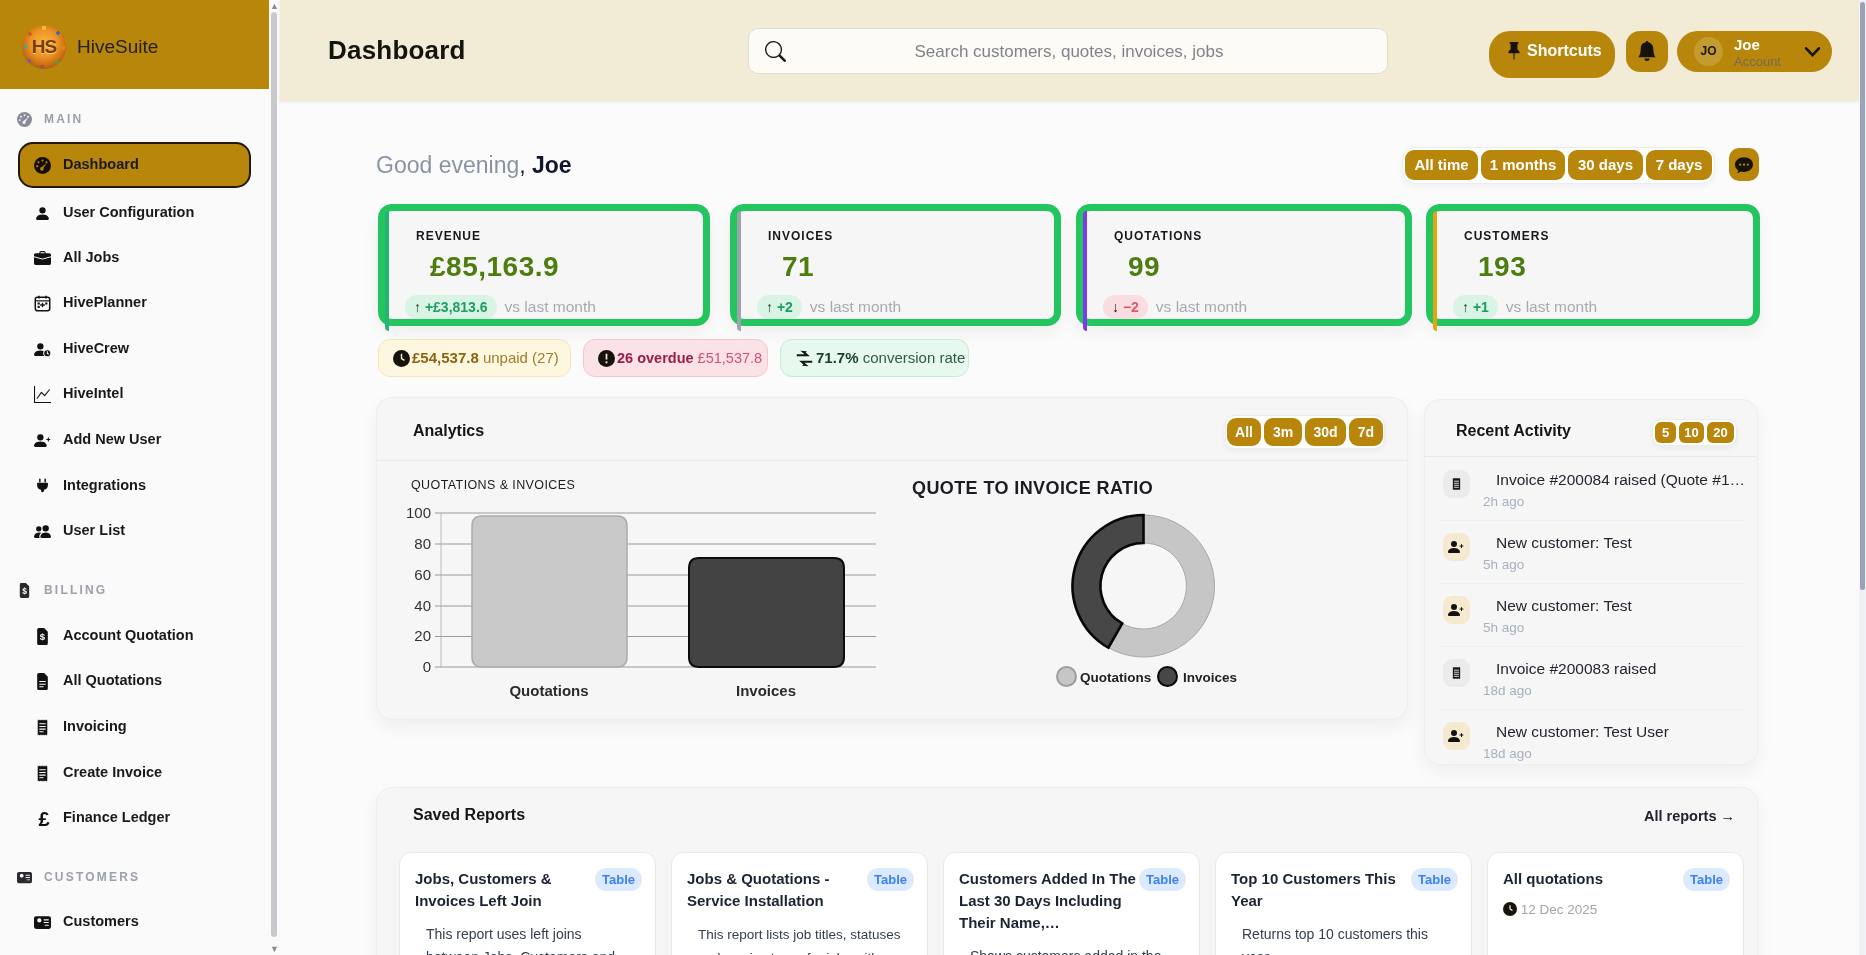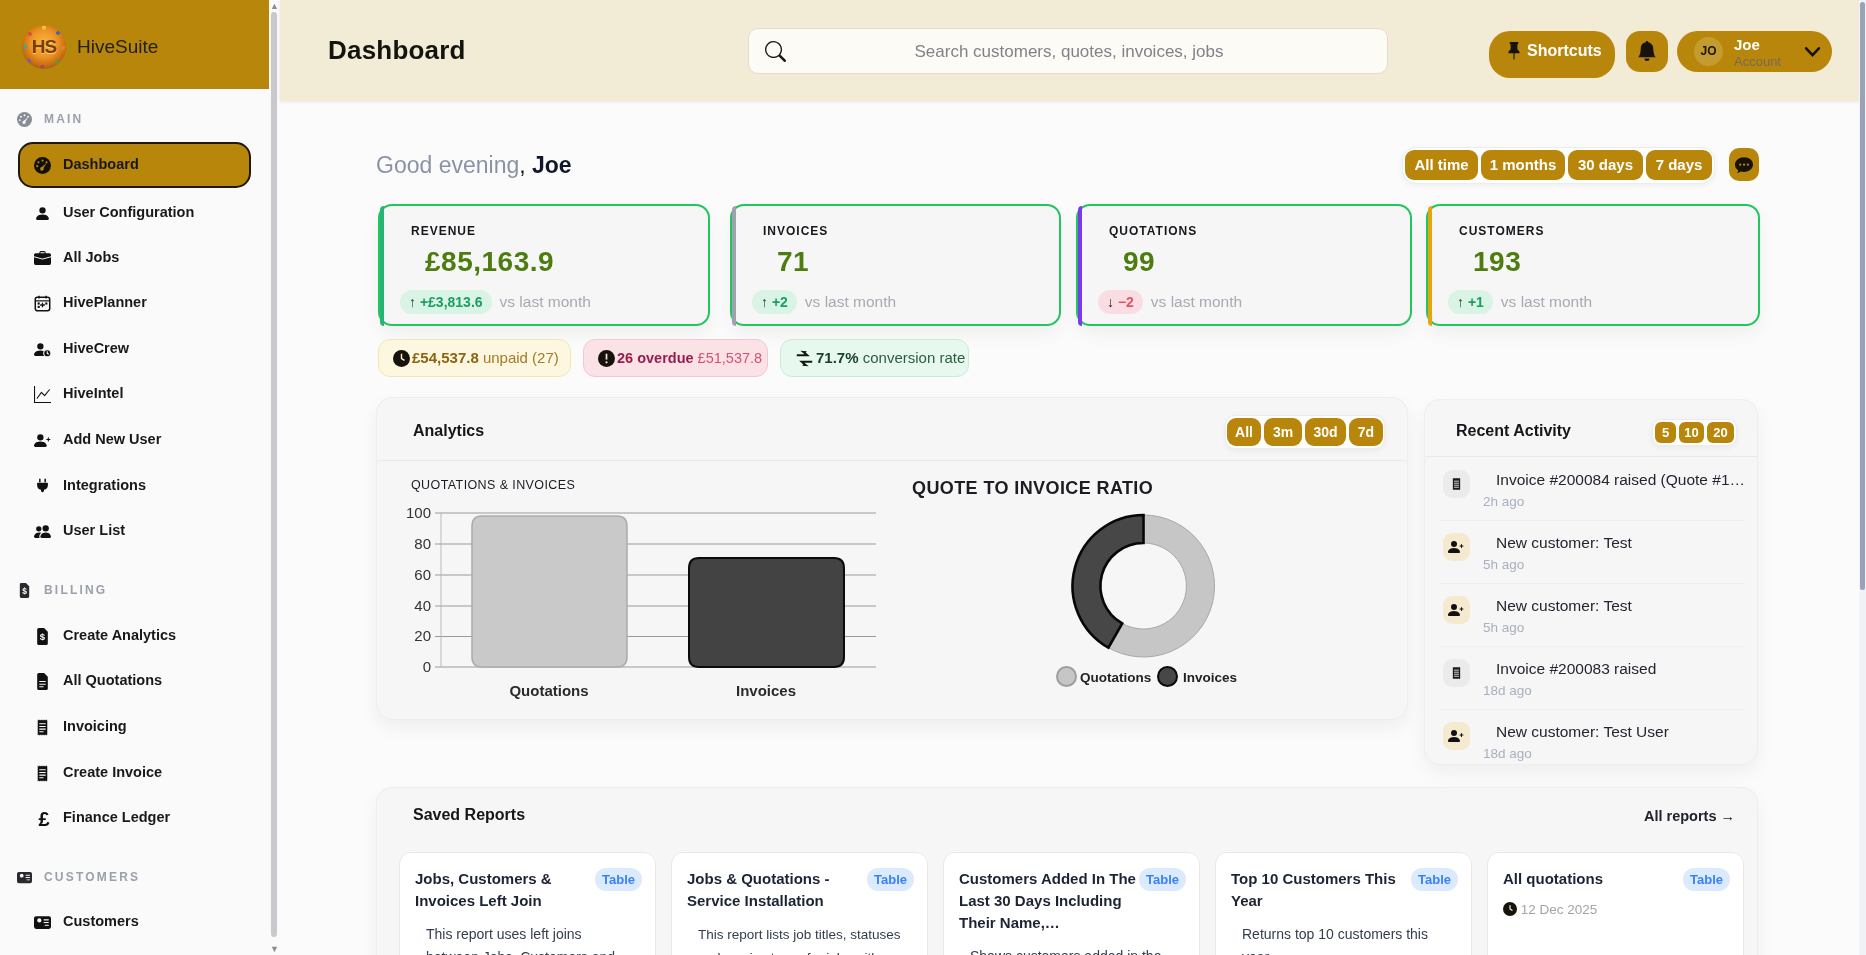--- a/index.html
+++ b/index.html
@@ -39,21 +39,21 @@
 #btn-acct .av { position:absolute; left:17px; top:6px; width:29px; height:29px; border-radius:50%; background:#c39b2e; color:#1c1608; font-weight:bold; font-size:12px; text-align:center; line-height:29px; }
 #btn-acct .nm { position:absolute; left:57px; top:5px; font-size:15px; font-weight:bold; color:#fff; }
 #btn-acct .ac { position:absolute; left:57px; top:23px; font-size:13px; font-weight:normal; color:#756a55; }
 
 #content { position:absolute; left:0; top:101px; width:1579px; height:854px; }
 #greet { position:absolute; left:96px; top:51px; font-size:23px; color:#8a93a6; }
 #greet b { color:#10172a; }
 .tfbox { position:absolute; background:#fff; border:1px solid #ececec; border-radius:14px; box-shadow:0 2px 6px rgba(0,0,0,.05); }
 .tfbtn { position:absolute; top:3px; height:30px; border-radius:9px; background:#b8860b; color:#fff; font-weight:bold; font-size:15px; text-align:center; line-height:30px; }
 
-.scard { position:absolute; top:103px; width:333px; height:122px; background:#f6f6f7; border:2px solid #22c55e; border-radius:14px; box-shadow:0 8px 18px rgba(0,0,0,.05); }
+.scard { position:absolute; top:103px; width:333px; height:122px; background:#f6f6f7; border:7px solid #22c55e; border-radius:14px; box-shadow:0 8px 18px rgba(0,0,0,.05); }
 .scard .bar { position:absolute; left:0; top:0; width:4px; height:120px; border-radius:14px 0 0 14px; }
 .scard .lbl { position:absolute; left:31px; top:18px; font-size:12px; font-weight:bold; color:#17171c; letter-spacing:1px; }
 .scard .val { position:absolute; left:45px; top:40px; font-size:28px; font-weight:bold; color:#4d7c0f; letter-spacing:.5px; }
 .scard .pillrow { position:absolute; left:20px; top:84px; height:24px; }
 .pill { display:inline-block; height:24px; border-radius:12px; font-size:14px; font-weight:bold; line-height:24px; padding:0 9px; }
 .vslm { display:inline-block; margin-left:8px; font-size:15.5px; color:#a9a9b2; line-height:24px; vertical-align:top; }
 
 .badge { position:absolute; top:238px; height:38px; border-radius:12px; border:1px solid; font-size:15px; line-height:36px; white-space:nowrap; }
 
 .panel { position:absolute; background:#f6f6f7; border:1px solid #eee; border-radius:16px; box-shadow:0 8px 18px rgba(0,0,0,.05); }
@@ -152,21 +152,21 @@
 
     <svg class="navlabel-ic" style="top:583px" viewBox="0 0 16 16">
         <path fill="#2a2a2e" d="M3 1.5A1.5 1.5 0 0 1 4.5 0h5L13 3.5v11a1.5 1.5 0 0 1-1.5 1.5h-7A1.5 1.5 0 0 1 3 14.5v-13z"></path>
         <text x="8" y="11.5" font-size="9" font-weight="bold" fill="#fafafa" text-anchor="middle" font-family="Liberation Sans">$</text>
       </svg>
     <div class="navlabel" style="top:583px">BILLING</div>
     <svg class="navic" style="top:628px" viewBox="0 0 16 16">
         <path fill="#111" d="M3 1.5A1.5 1.5 0 0 1 4.5 0h5L13 3.5v11a1.5 1.5 0 0 1-1.5 1.5h-7A1.5 1.5 0 0 1 3 14.5v-13z"></path>
         <text x="8" y="11.5" font-size="9" font-weight="bold" fill="#fafafa" text-anchor="middle" font-family="Liberation Sans">$</text>
       </svg>
-    <div class="navitem" style="top:627px">Create Analytics</div>
+    <div class="navitem" style="top:627px">Account Quotation</div>
     <svg class="navic" style="top:673px" viewBox="0 0 16 16">
         <path fill="#111" d="M3 1.5A1.5 1.5 0 0 1 4.5 0h5L13 3.5v11a1.5 1.5 0 0 1-1.5 1.5h-7A1.5 1.5 0 0 1 3 14.5v-13z"></path>
         <g stroke="#fafafa" stroke-width="1">
           <path d="M5 8h6M5 10.5h6M5 13h4"></path>
         </g>
       </svg>
     <div class="navitem" style="top:672px">All Quotations</div>
     <svg class="navic" style="top:719px" viewBox="0 0 16 16">
         <path fill="#111" d="M3.5.5l1 .8 1-.8 1 .8 1-.8 1 .8 1-.8 1 .8 1-.8 1 .8v13.4l-1 .8-1-.8-1 .8-1-.8-1 .8-1-.8-1 .8-1-.8-1 .8V1.3z"></path>
         <g stroke="#fafafa" stroke-width="1">

